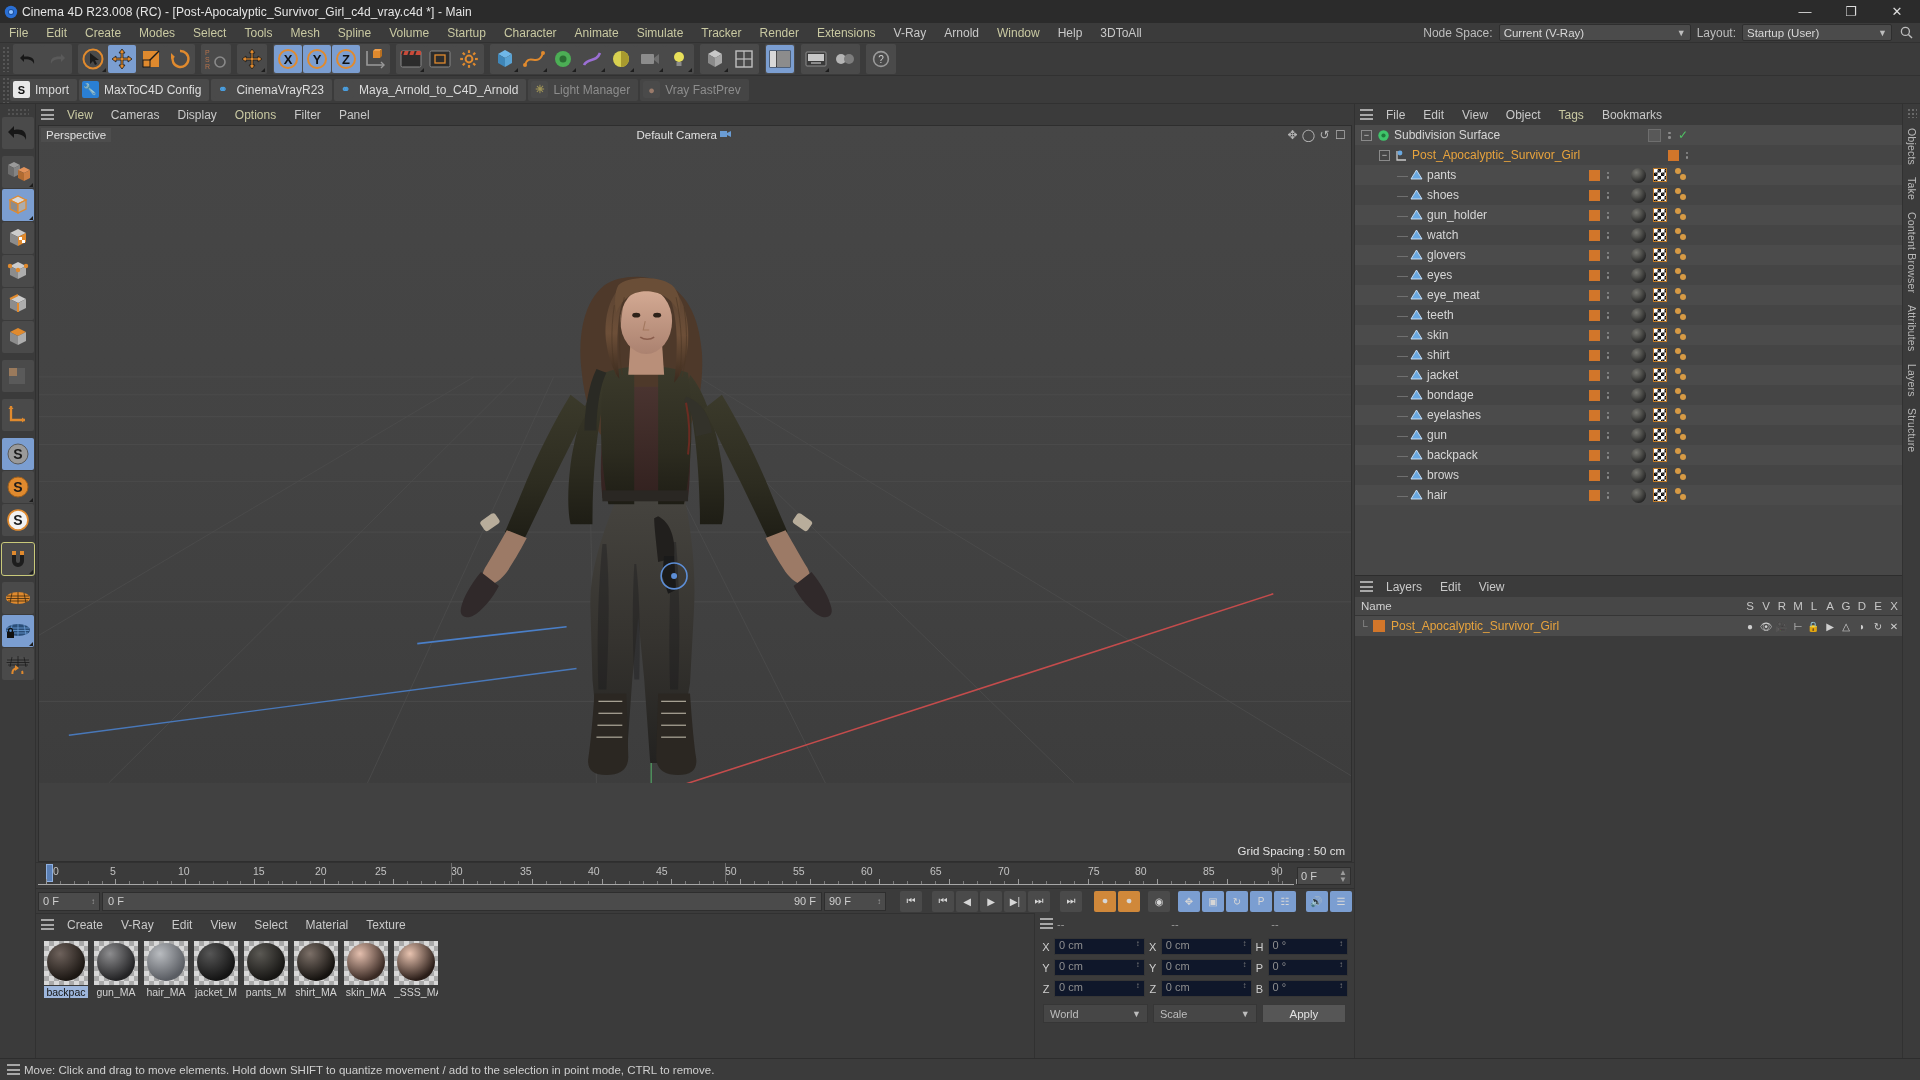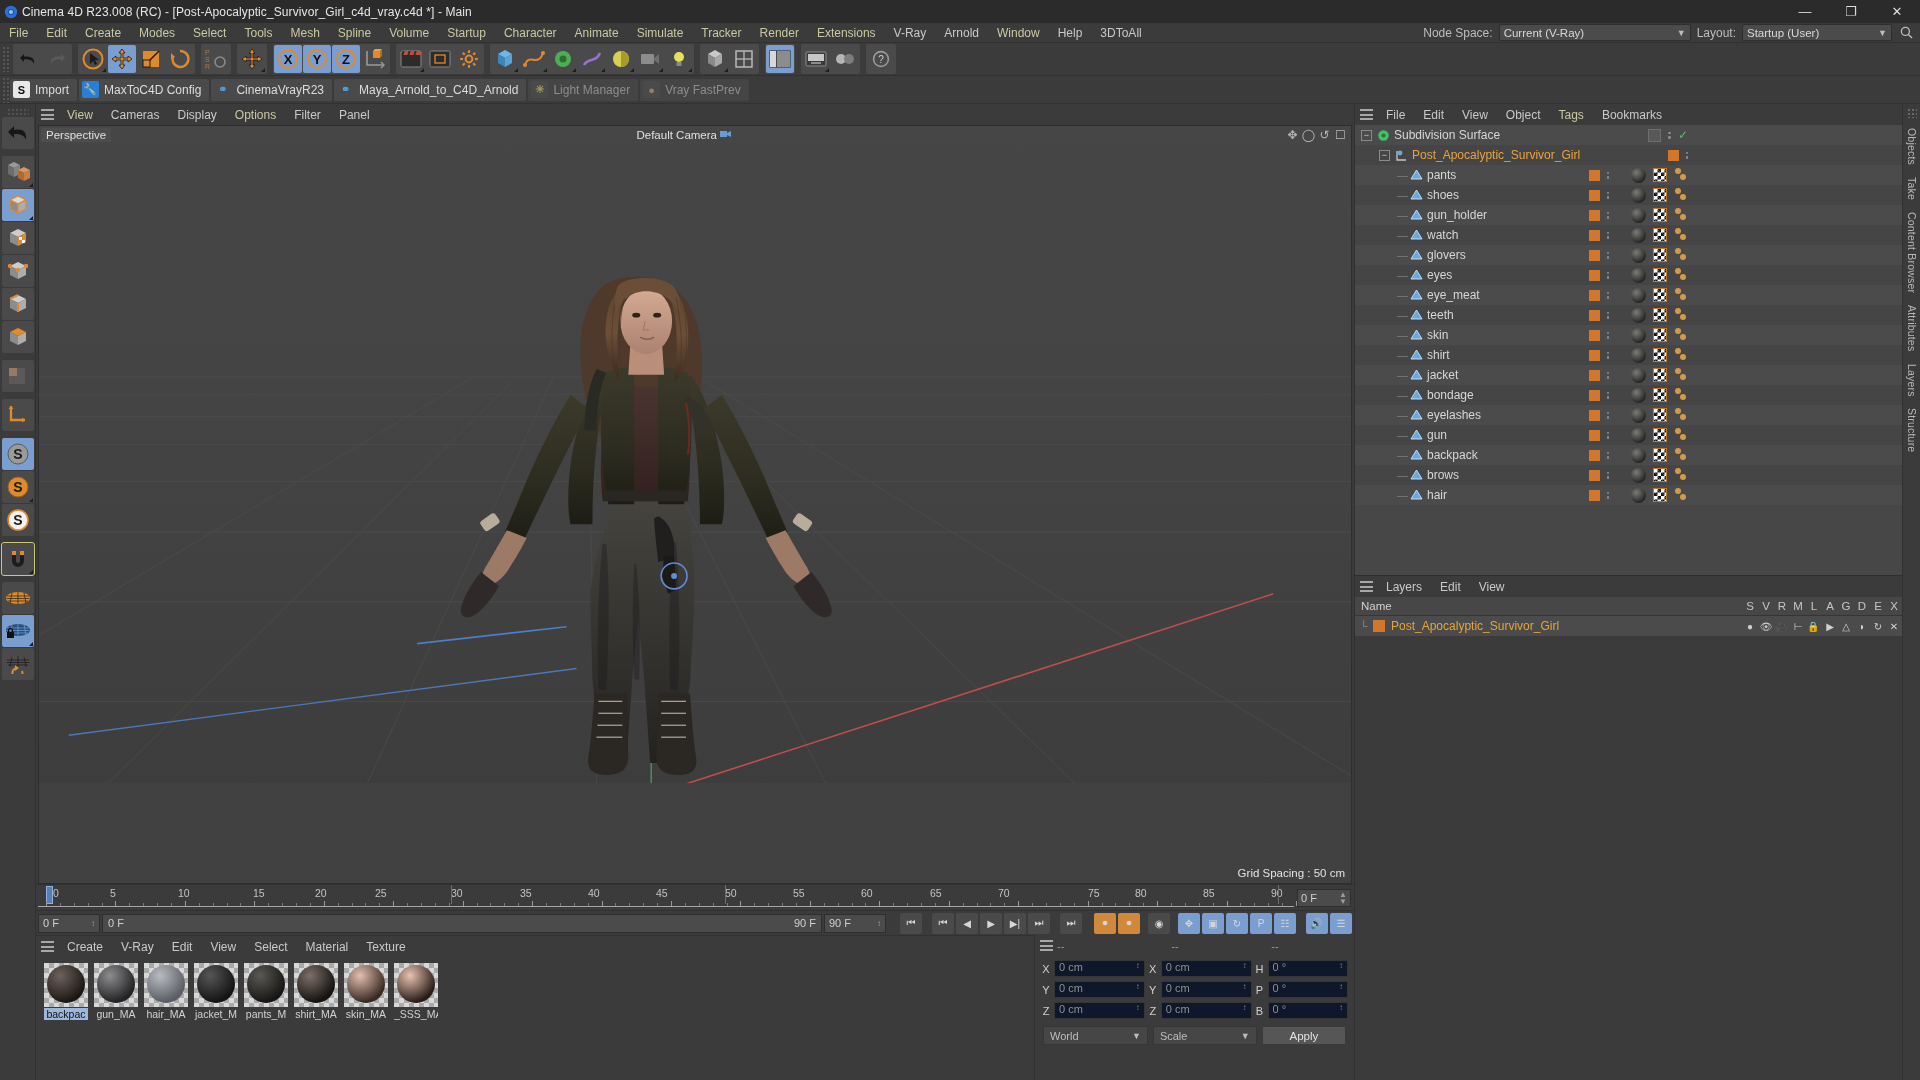--- a/index.html
+++ b/index.html
@@ -1654,14 +1654,22 @@
       <div class="frdots"></div>
       <span class="frtab">Objects</span>
       <span class="frtab">Take</span>
       <span class="frtab">Content Browser</span>
       <span class="frtab">Attributes</span>
       <span class="frtab">Layers</span>
       <span class="frtab">Structure</span>
     </div>
   </div>
 
+  <div class="statusbar">
+    <div class="ham">
+        <i></i>
+        <i></i>
+        <i></i>
+      </div>
+    <span class="txt">Move: Click and drag to move elements. Hold down SHIFT to quantize movement / add to the selection in point mode, CTRL to remove.</span>
+  </div>
 
 </div>
 
 </body></html>

